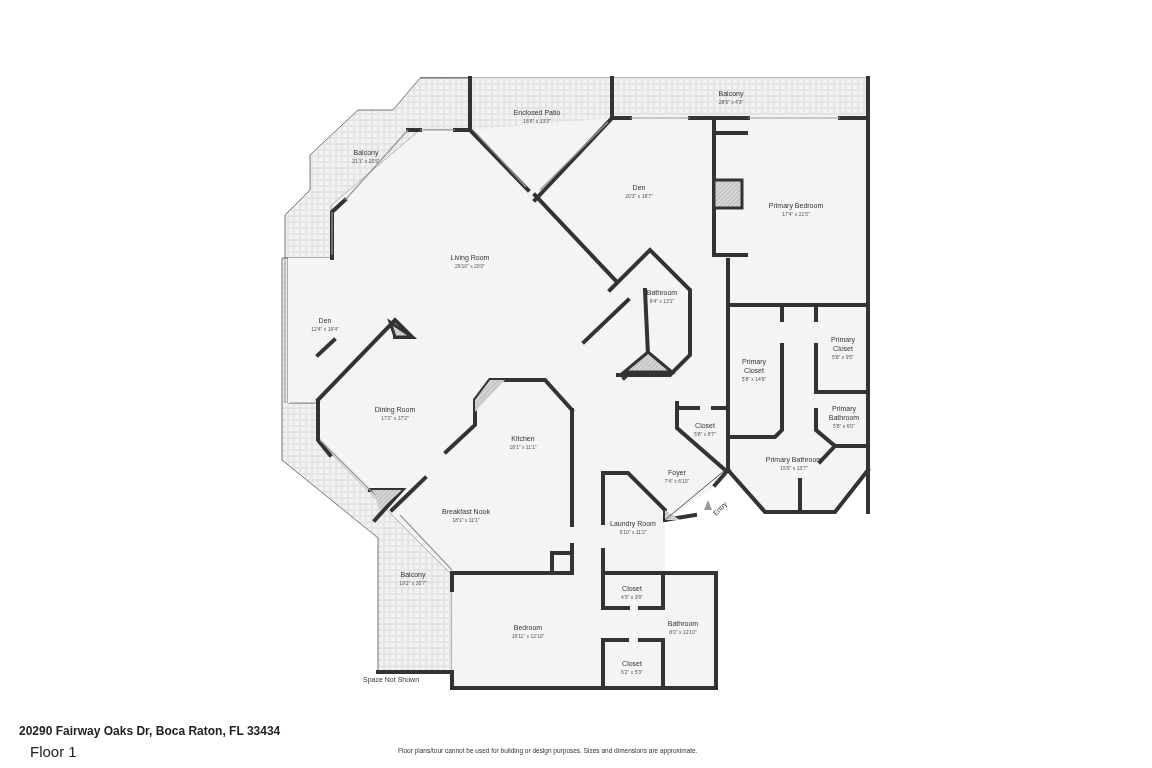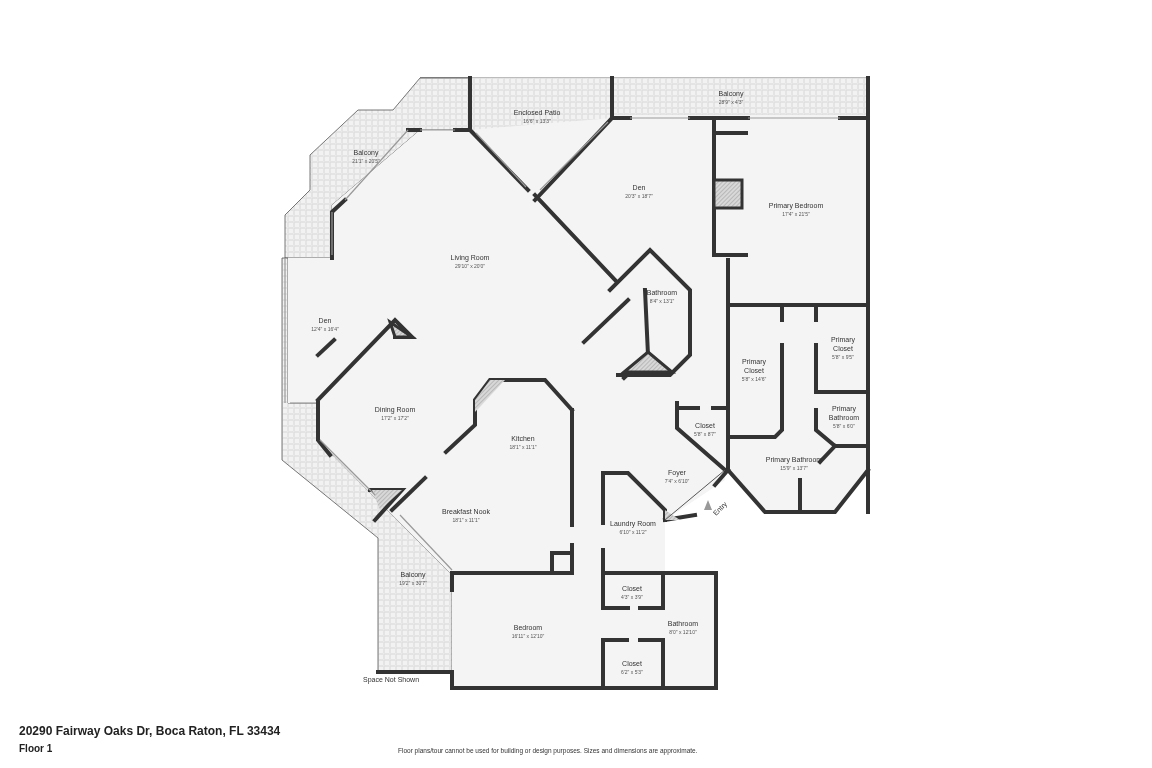--- a/index.html
+++ b/index.html
@@ -5,21 +5,21 @@
   html, body { margin:0; padding:0; background:#ffffff; }
   body { width:1152px; height:768px; position:relative; overflow:hidden;
          font-family:"Liberation Sans", "DejaVu Sans", sans-serif; color:#333; }
   #plan { position:absolute; left:0; top:0; }
   .room-name { font-size:7px; fill:#333; text-anchor:middle; font-family:"Liberation Sans", sans-serif; }
   .room-dim { font-size:5px; fill:#555; text-anchor:middle; font-family:"Liberation Sans", sans-serif; }
   .wall { stroke:#333; stroke-width:4; fill:none; stroke-linecap:square; }
   .thin { stroke:#555; stroke-width:1; fill:none; }
   .win  { stroke:#999; stroke-width:1.2; fill:none; }
   .footer-address { position:absolute; left:19px; top:724px; font-size:12px; font-weight:bold; color:#222; }
-  .footer-floor { position:absolute; left:19px; top:743px; font-size:10px; font-weight:bold; color:#222; }
+  .footer-floor { position:absolute; left:30px; top:743px; font-size:15px; font-weight:normal; color:#222; }
   .footer-disclaimer { position:absolute; left:398px; top:747px; font-size:6.5px; color:#333; }
   .space-not-shown { position:absolute; left:363px; top:676px; font-size:7px; color:#333; }
 </style>
 </head>
 <body>
 
 <svg id="plan" width="1152" height="768" viewBox="0 0 1152 768">
   <defs>
     <pattern id="tile" width="6" height="6" patternUnits="userSpaceOnUse">
       <rect width="6" height="6" fill="#f2f2f2"></rect>

